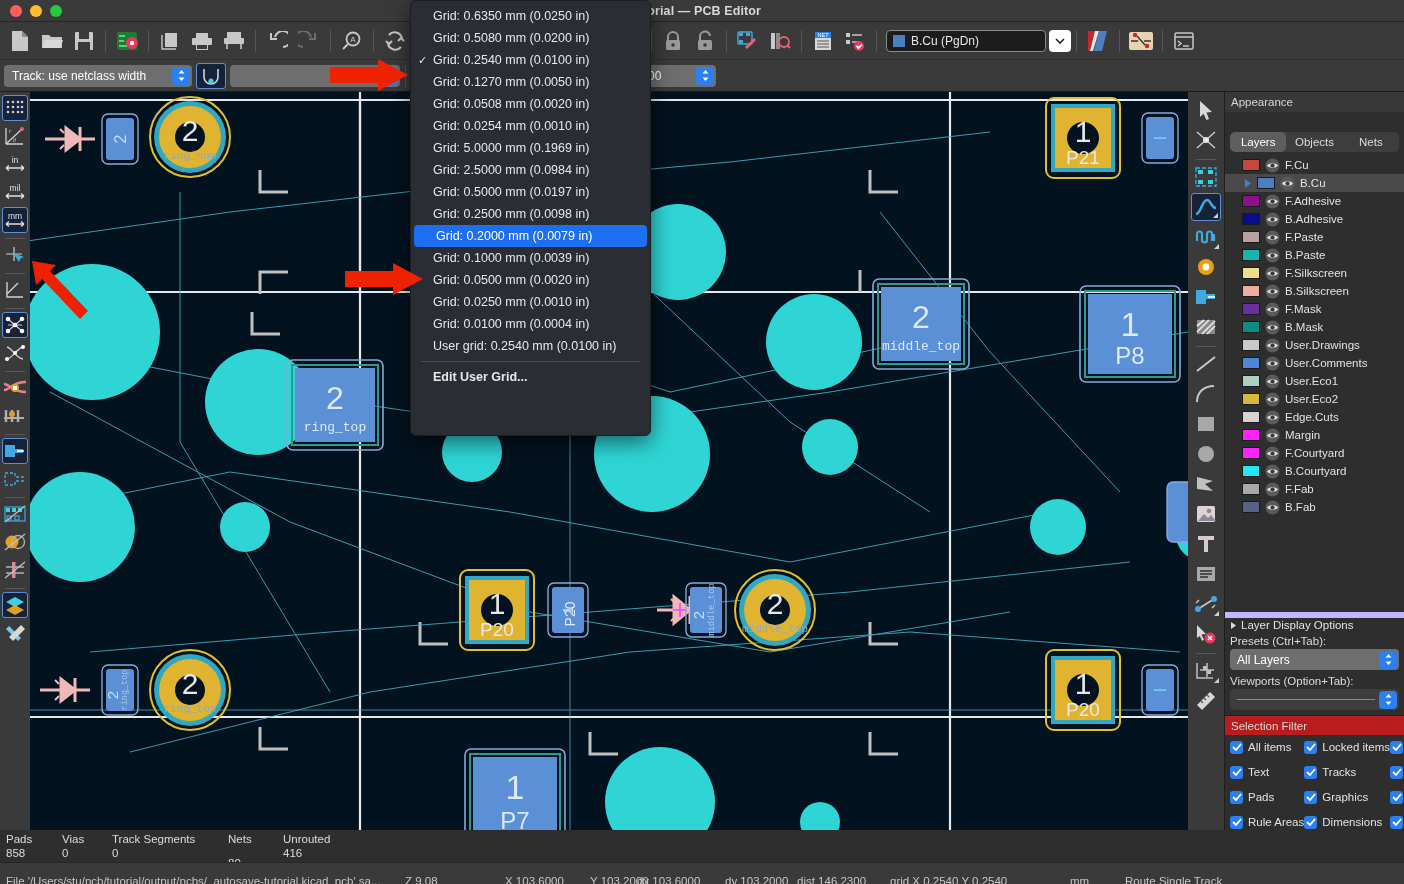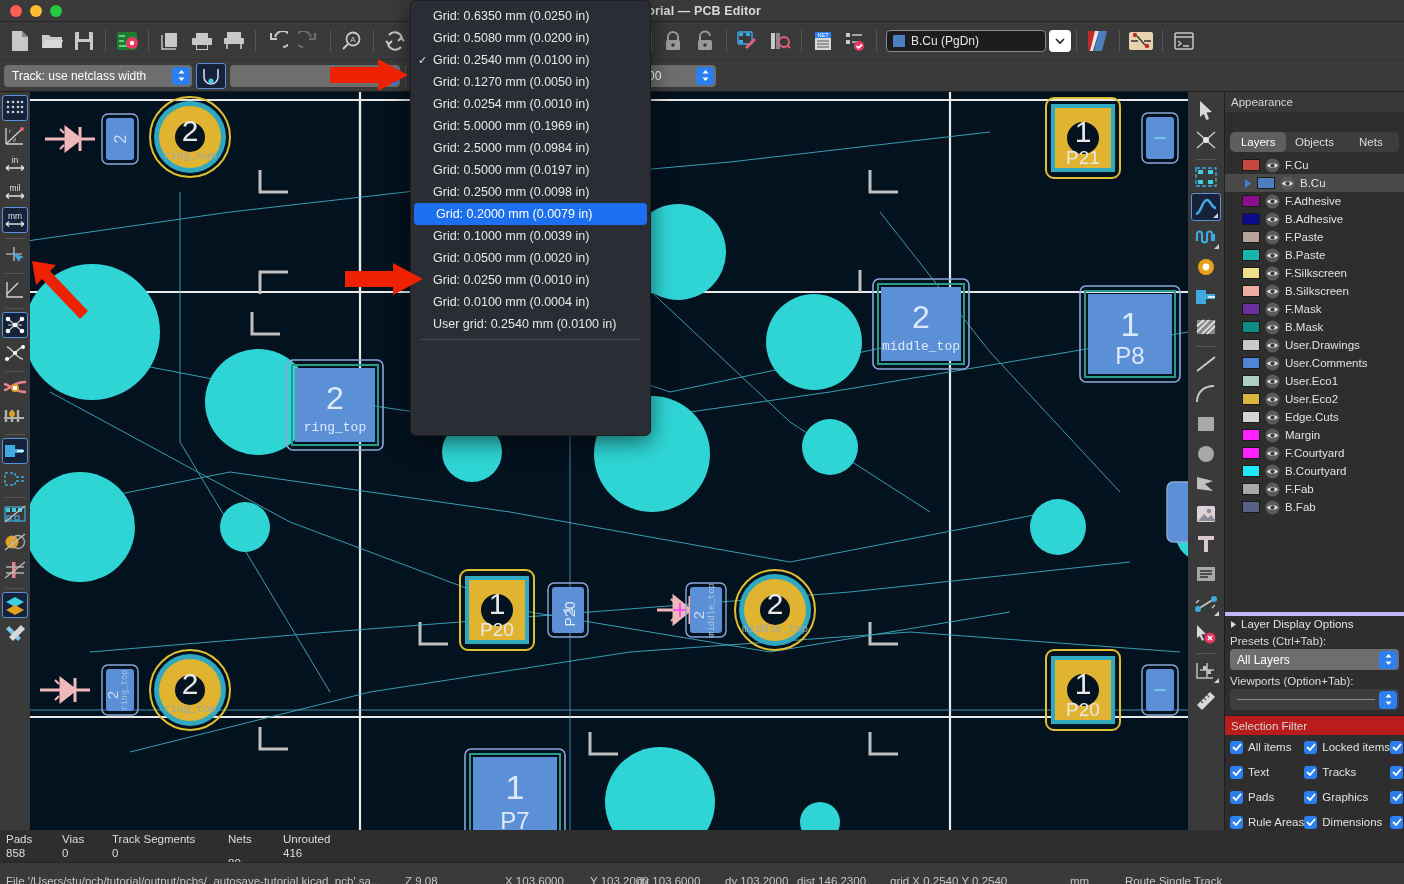--- a/index.html
+++ b/index.html
@@ -144,21 +144,21 @@
   .lcaret {
     width: 8px; height: 18px; display: flex; align-items: center; justify-content: center;
     flex: 0 0 auto;
   }
   .lsw { width: 18px; height: 12px; flex: 0 0 auto; border: 1px solid #1a1a1a; }
   .eye { width: 15px; height: 15px; flex: 0 0 auto; }
   .lname { font-size: 11.5px; color: #e2e2e2; white-space: nowrap; }
   .ldo {
     height: 20px; display: flex; align-items: center; gap: 3px;
     padding-left: 5px; font-size: 11.5px; color: #e2e2e2;
-    border-top: 4px solid #c4b5fd; flex: 0 0 auto;
+    border-top: 6px solid #c4b5fd; flex: 0 0 auto;
   }
   .presets { padding: 3px 5px 5px 5px; flex: 0 0 auto; }
   .plabel { font-size: 11.5px; color: #dcdcdc; margin-bottom: 2px; }
   .pcombo {
     height: 21px; background: #6e6e6e; border-radius: 4px;
     display: flex; align-items: center; justify-content: space-between;
     padding: 0 2px 0 7px; color: #fff; font-size: 12px;
   }
   .pcombo.empty { background: #3d3d3d; }
   .vline { flex:1; height:1px; background:#8a8a8a; margin-right:4px; }
@@ -1367,32 +1367,34 @@
     <div class="msg-item" style="left:890px;">grid X 0.2540  Y 0.2540</div>
     <div class="msg-item" style="left:1070px;">mm</div>
     <div class="msg-item" style="left:1125px;">Route Single Track</div>
   </div>
 
   <div class="menu" id="grid-menu">
       <div class="mitem">Grid: 0.6350 mm (0.0250 in)</div>
       <div class="mitem">Grid: 0.5080 mm (0.0200 in)</div>
       <div class="mitem checked">Grid: 0.2540 mm (0.0100 in)</div>
       <div class="mitem">Grid: 0.1270 mm (0.0050 in)</div>
+      <div class="mitem">Grid: 0.0508 mm (0.0020 in)</div>
       <div class="mitem">Grid: 0.0254 mm (0.0010 in)</div>
       <div class="mitem">Grid: 5.0000 mm (0.1969 in)</div>
       <div class="mitem">Grid: 2.5000 mm (0.0984 in)</div>
       <div class="mitem">Grid: 0.5000 mm (0.0197 in)</div>
       <div class="mitem">Grid: 0.2500 mm (0.0098 in)</div>
       <div class="mitem hl">Grid: 0.2000 mm (0.0079 in)</div>
       <div class="mitem">Grid: 0.1000 mm (0.0039 in)</div>
       <div class="mitem">Grid: 0.0500 mm (0.0020 in)</div>
       <div class="mitem">Grid: 0.0250 mm (0.0010 in)</div>
       <div class="mitem">Grid: 0.0100 mm (0.0004 in)</div>
       <div class="mitem">User grid: 0.2540 mm (0.0100 in)</div>
       <div class="msep"></div>
+      <div class="mitem" style="font-weight: bold;">Edit User Grid...</div>
     </div>
 
   <svg class="arrow" style="left:330px;top:58px;" width="80" height="34">
     <path d="M0 9h48V1l30 16-30 16v-8H0z" fill="#ee2200"></path>
   </svg>
   <svg class="arrow" style="left:345px;top:262px;" width="80" height="34">
     <path d="M0 9h48V1l30 16-30 16v-8H0z" fill="#ee2200"></path>
   </svg>
   <svg class="arrow" style="left:30px;top:255px;" width="70" height="70">
     <path d="M2 6l24 4-6 6 38 40-8 8-38-40-6 6z" f="" ill="#ee2200" fill="#ee2200"></path>

